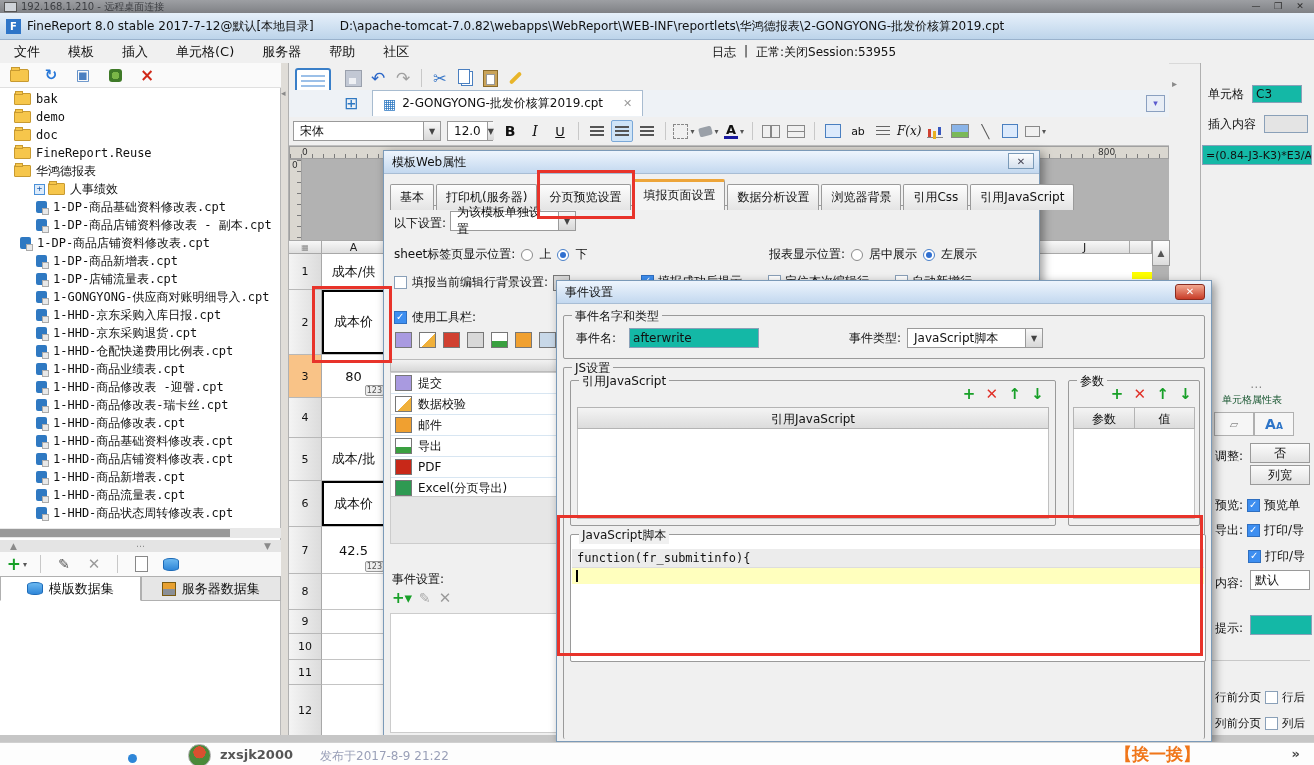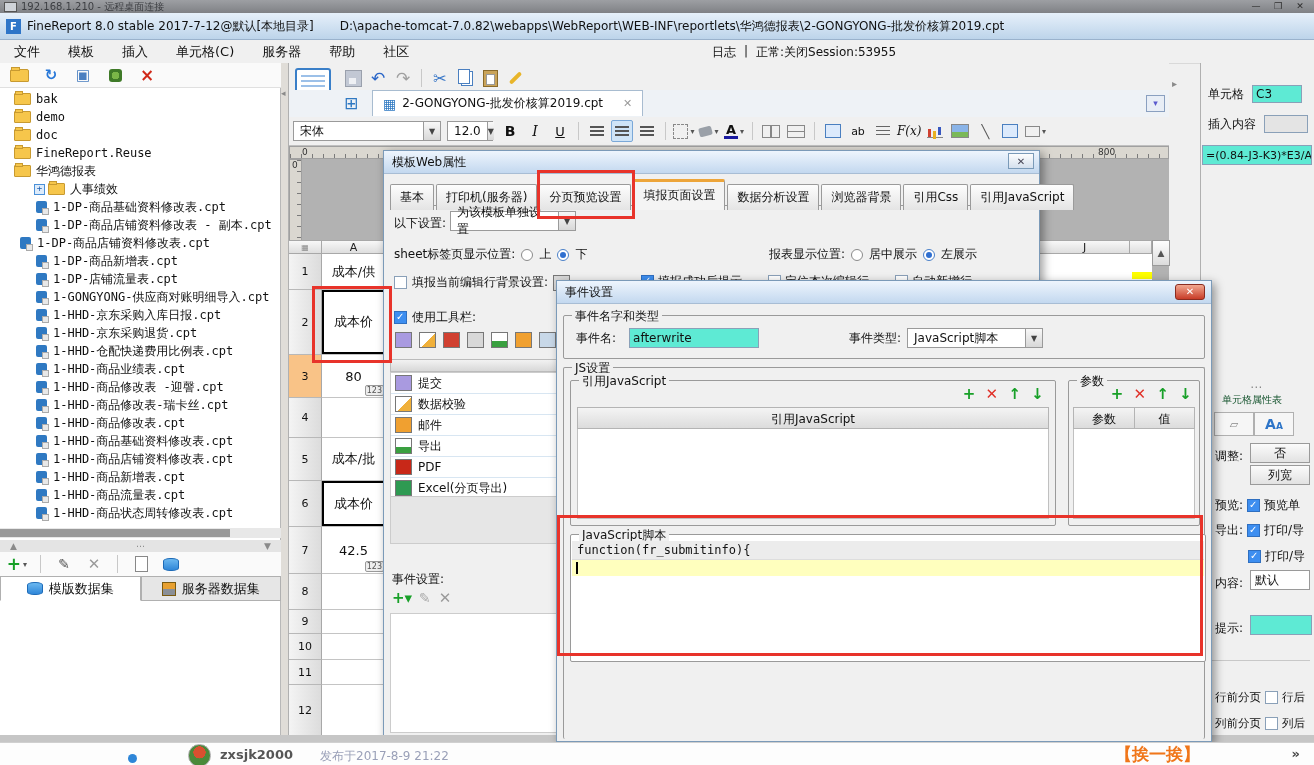--- a/index.html
+++ b/index.html
@@ -139,21 +139,21 @@
   .wi{width:17px;height:16px;border:1px solid #777;display:inline-block;box-sizing:border-box;flex:none}
   .w-save{background:#a99ae0}.w-pencil{background:linear-gradient(135deg,#fff 55%,#f0b03a 55%)}.w-fl{background:#d04030}.w-print{background:#d8d8d8}.w-exp{background:linear-gradient(#fff 60%,#3aa040 60%)}.w-mail{background:#f0a030}.w-imp{background:#c8d8e8}.w-pdf{background:#c82818}.w-xls{background:#2e9a52}
   .toolrow{height:20px;display:flex;align-items:center;gap:6px;border-bottom:1px solid #d8e6f2;padding-left:4px;font-size:12px;background:#fff}
   .redbox{position:absolute;border:3px solid #e8332a;z-index:30;pointer-events:none}
   .codeline1{background:#ececec;font-family:"DejaVu Sans Mono","Liberation Mono",monospace;font-size:12px;height:18px;line-height:18px;padding-left:5px;border-bottom:1px solid #ddd}
   .codeline2{background:#ffffbe;height:16px;position:relative}
   .caret{position:absolute;left:4px;top:2px;width:2px;height:12px;background:#000}
   
   .rightpanel{left:1200px;top:63px;width:114px;height:672px;background:#f0f0f0;border-left:1px solid #b0b0b0;box-sizing:border-box}
   .rp-row{position:absolute;display:flex;align-items:center;font-size:12px}
-  .rp-field{background:#5eead4;border:1px solid #8aa0b8;height:18px;box-sizing:border-box;font-size:12px;display:flex;align-items:center;padding:0 3px}
+  .rp-field{background:#14b8a6;border:1px solid #8aa0b8;height:18px;box-sizing:border-box;font-size:12px;display:flex;align-items:center;padding:0 3px}
   .rp-field.dis{background:#e4e4e4}
   .rp-box{background:linear-gradient(#fbfbfb,#e2e2e2);border:1px solid #9a9a9a;height:20px;box-sizing:border-box;display:flex;align-items:center;justify-content:center;font-size:12px}
   .attr-title{font-size:10px;color:#14532d}
   .icon-tab{width:40px;height:24px;border:1px solid #b0b0b0;display:flex;align-items:center;justify-content:center;box-sizing:border-box;background:#f6f6f6}
   .fourA{color:#2e75c8;font-weight:bold;font-size:14px}
   .fourA small{font-size:9px}
   
   .graystrip{left:0;top:735px;width:1314px;height:8px;background:#c6c6c6;z-index:15}
   .bottombar{left:0;top:742px;width:1314px;height:23px;background:#fdfdfd;border-top:1px solid #d0d0d0;z-index:40;box-sizing:border-box}
   .bluedot{position:absolute;left:128px;top:11px;width:9px;height:9px;border-radius:50%;background:#2e86d8}
@@ -687,21 +687,21 @@
         <span class="mini g">↓</span>
       </div>
       <div class="r flex" style="left:4px;top:26px;width:122px;height:22px">
         <div class="tblhead" style="width:62px;height:22px;line-height:22px">参数</div>
         <div class="tblhead" style="width:60px;height:22px;line-height:22px;border-left:none">值</div>
       </div>
       <div class="r" style="left:4px;top:48px;width:122px;height:90px;background:#fff;border:1px solid #c0c0c0;border-top:none;box-sizing:border-box"></div>
     </div>
     <div class="grp" style="left:6px;top:166px;width:636px;height:128px;background:#fff">
       <span class="glbl">JavaScript脚本</span>
-      <div class="r" style="left:1px;top:6px;right:1px">
+      <div class="r" style="left:1px;top:14px;right:1px">
         <div class="codeline1">function(fr_submitinfo){</div>
         <div class="codeline2">
             <span class="caret"></span>
           </div>
       </div>
     </div>
   </div>
 </div>
 
 <div class="redbox" style="left:537px;top:170px;width:92px;height:43px"></div>

